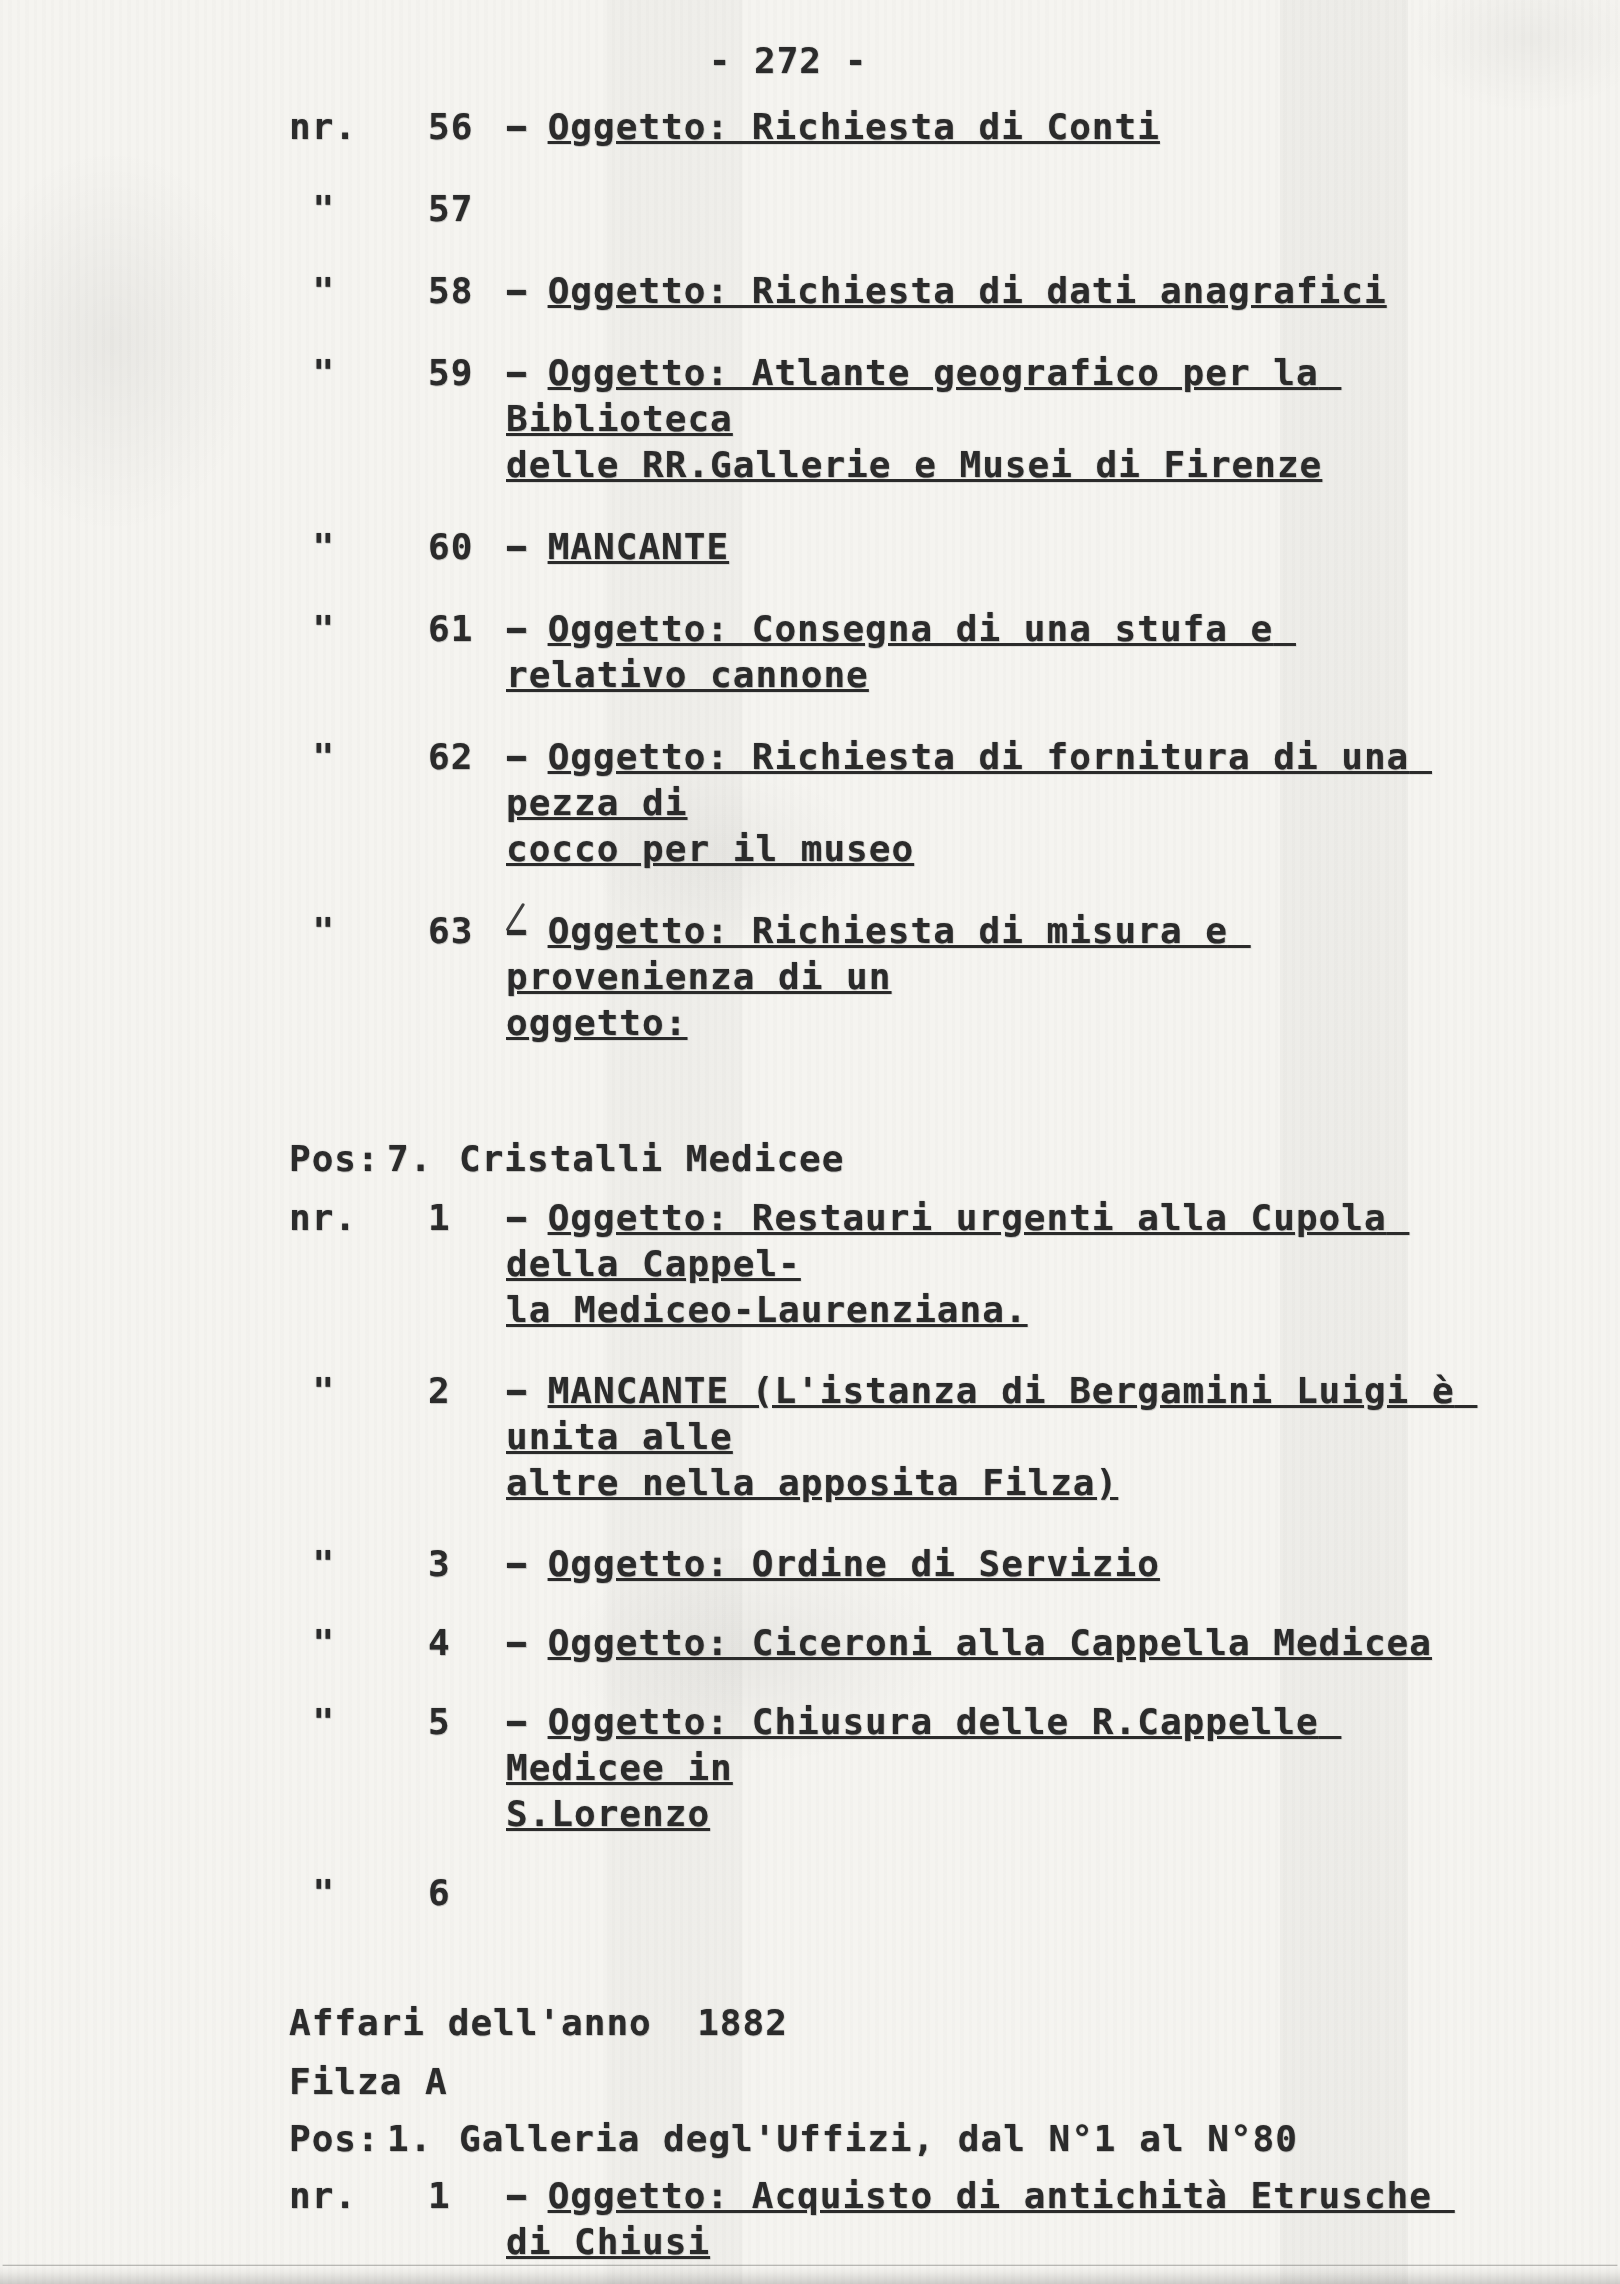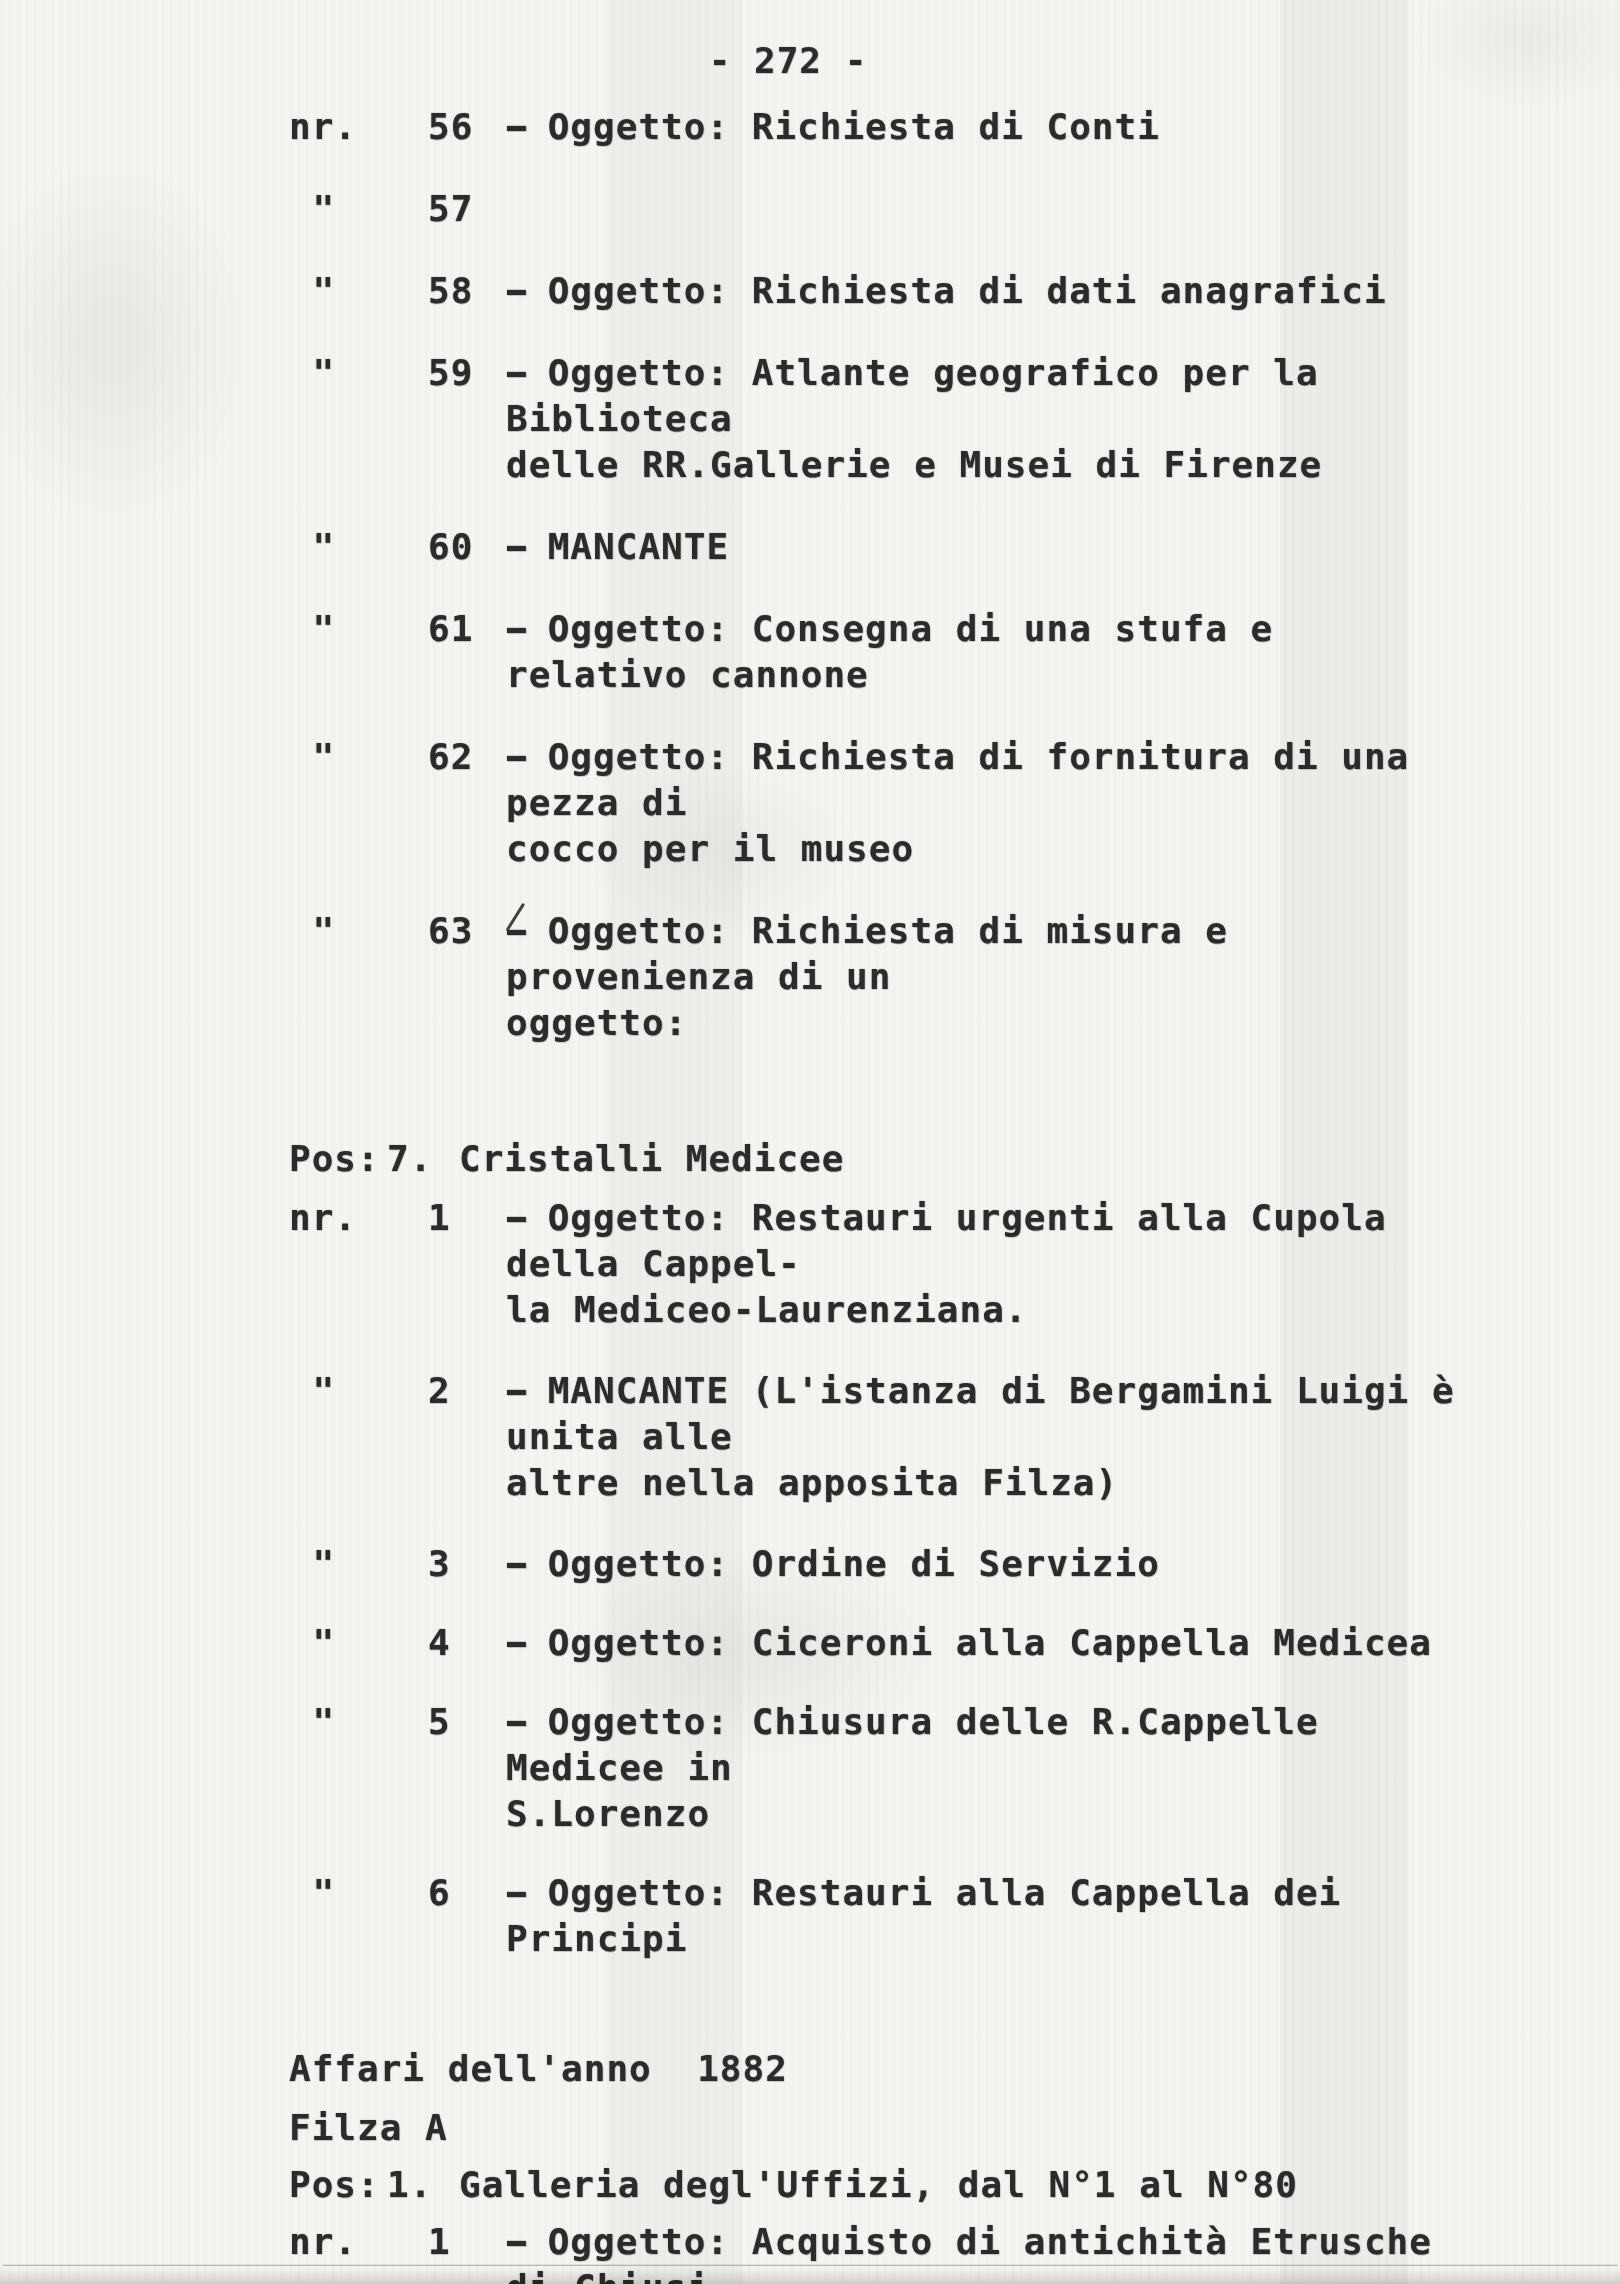--- a/index.html
+++ b/index.html
@@ -31,21 +31,21 @@
     text-align:center; transform:translateX(-22px);
     white-space:pre;
   }
   .content {
     position:absolute; left:289px; top:104px; width:1181px;
   }
   .entry { display:grid; grid-template-columns:115px 102px 1fr; align-items:start; }
   .c-label { white-space:pre; }
   .c-label.q { padding-left:23.6px; }
   .c-num { white-space:pre;margin-left:24px; }
-  .c-text { white-space:pre-wrap; }
+  .c-text { white-space:pre-wrap;text-decoration:underline; }
   .mark-wrap { position:relative; display:inline-block; margin-right:19px; }
   .mark-char { display:inline-block; transform:scaleX(1.7); }
   .slash {
     position:absolute; left:7.9px; top:-6.6px; width:2.6px; height:31.5px;
     background:#2e2e2e; transform:rotate(32deg); border-radius:1.3px; opacity:.9;
   }
   .pos-row { display:grid; grid-template-columns:98px 72px 1fr; align-items:start; }
   .p-label,.p-num { white-space:pre; }
   .p-title { white-space:pre-wrap; }
   .plain-line { white-space:pre-wrap; }
@@ -151,21 +151,20 @@
     <div class="entry mt50">
       <span class="c-label q">"</span>
       <span class="c-num">5</span>
       <span class="c-text"><span class="mark-wrap"><span class="mark-char">-</span></span><span>Oggetto: Chiusura delle R.Cappelle Medicee in
 S.Lorenzo</span></span>
     </div>
 
     <div class="entry mt50">
       <span class="c-label q">"</span>
       <span class="c-num">6</span>
-      <span class="c-text"><span class="mark-wrap"><span class="mark-char">-</span></span><span>Oggetto: Restauri alla Cappella dei Principi</span></span>
     </div>
 
     <div class="plain-line mt274">Affari dell'anno  1882</div>
     <div class="plain-line mt15">Filza A</div>
 
     <div class="pos-row mt17">
       <span class="p-label">Pos:</span>
       <span class="p-num">1.</span>
       <span class="p-title">Galleria degl'Uffizi, dal N°1 al N°80</span>
     </div>

